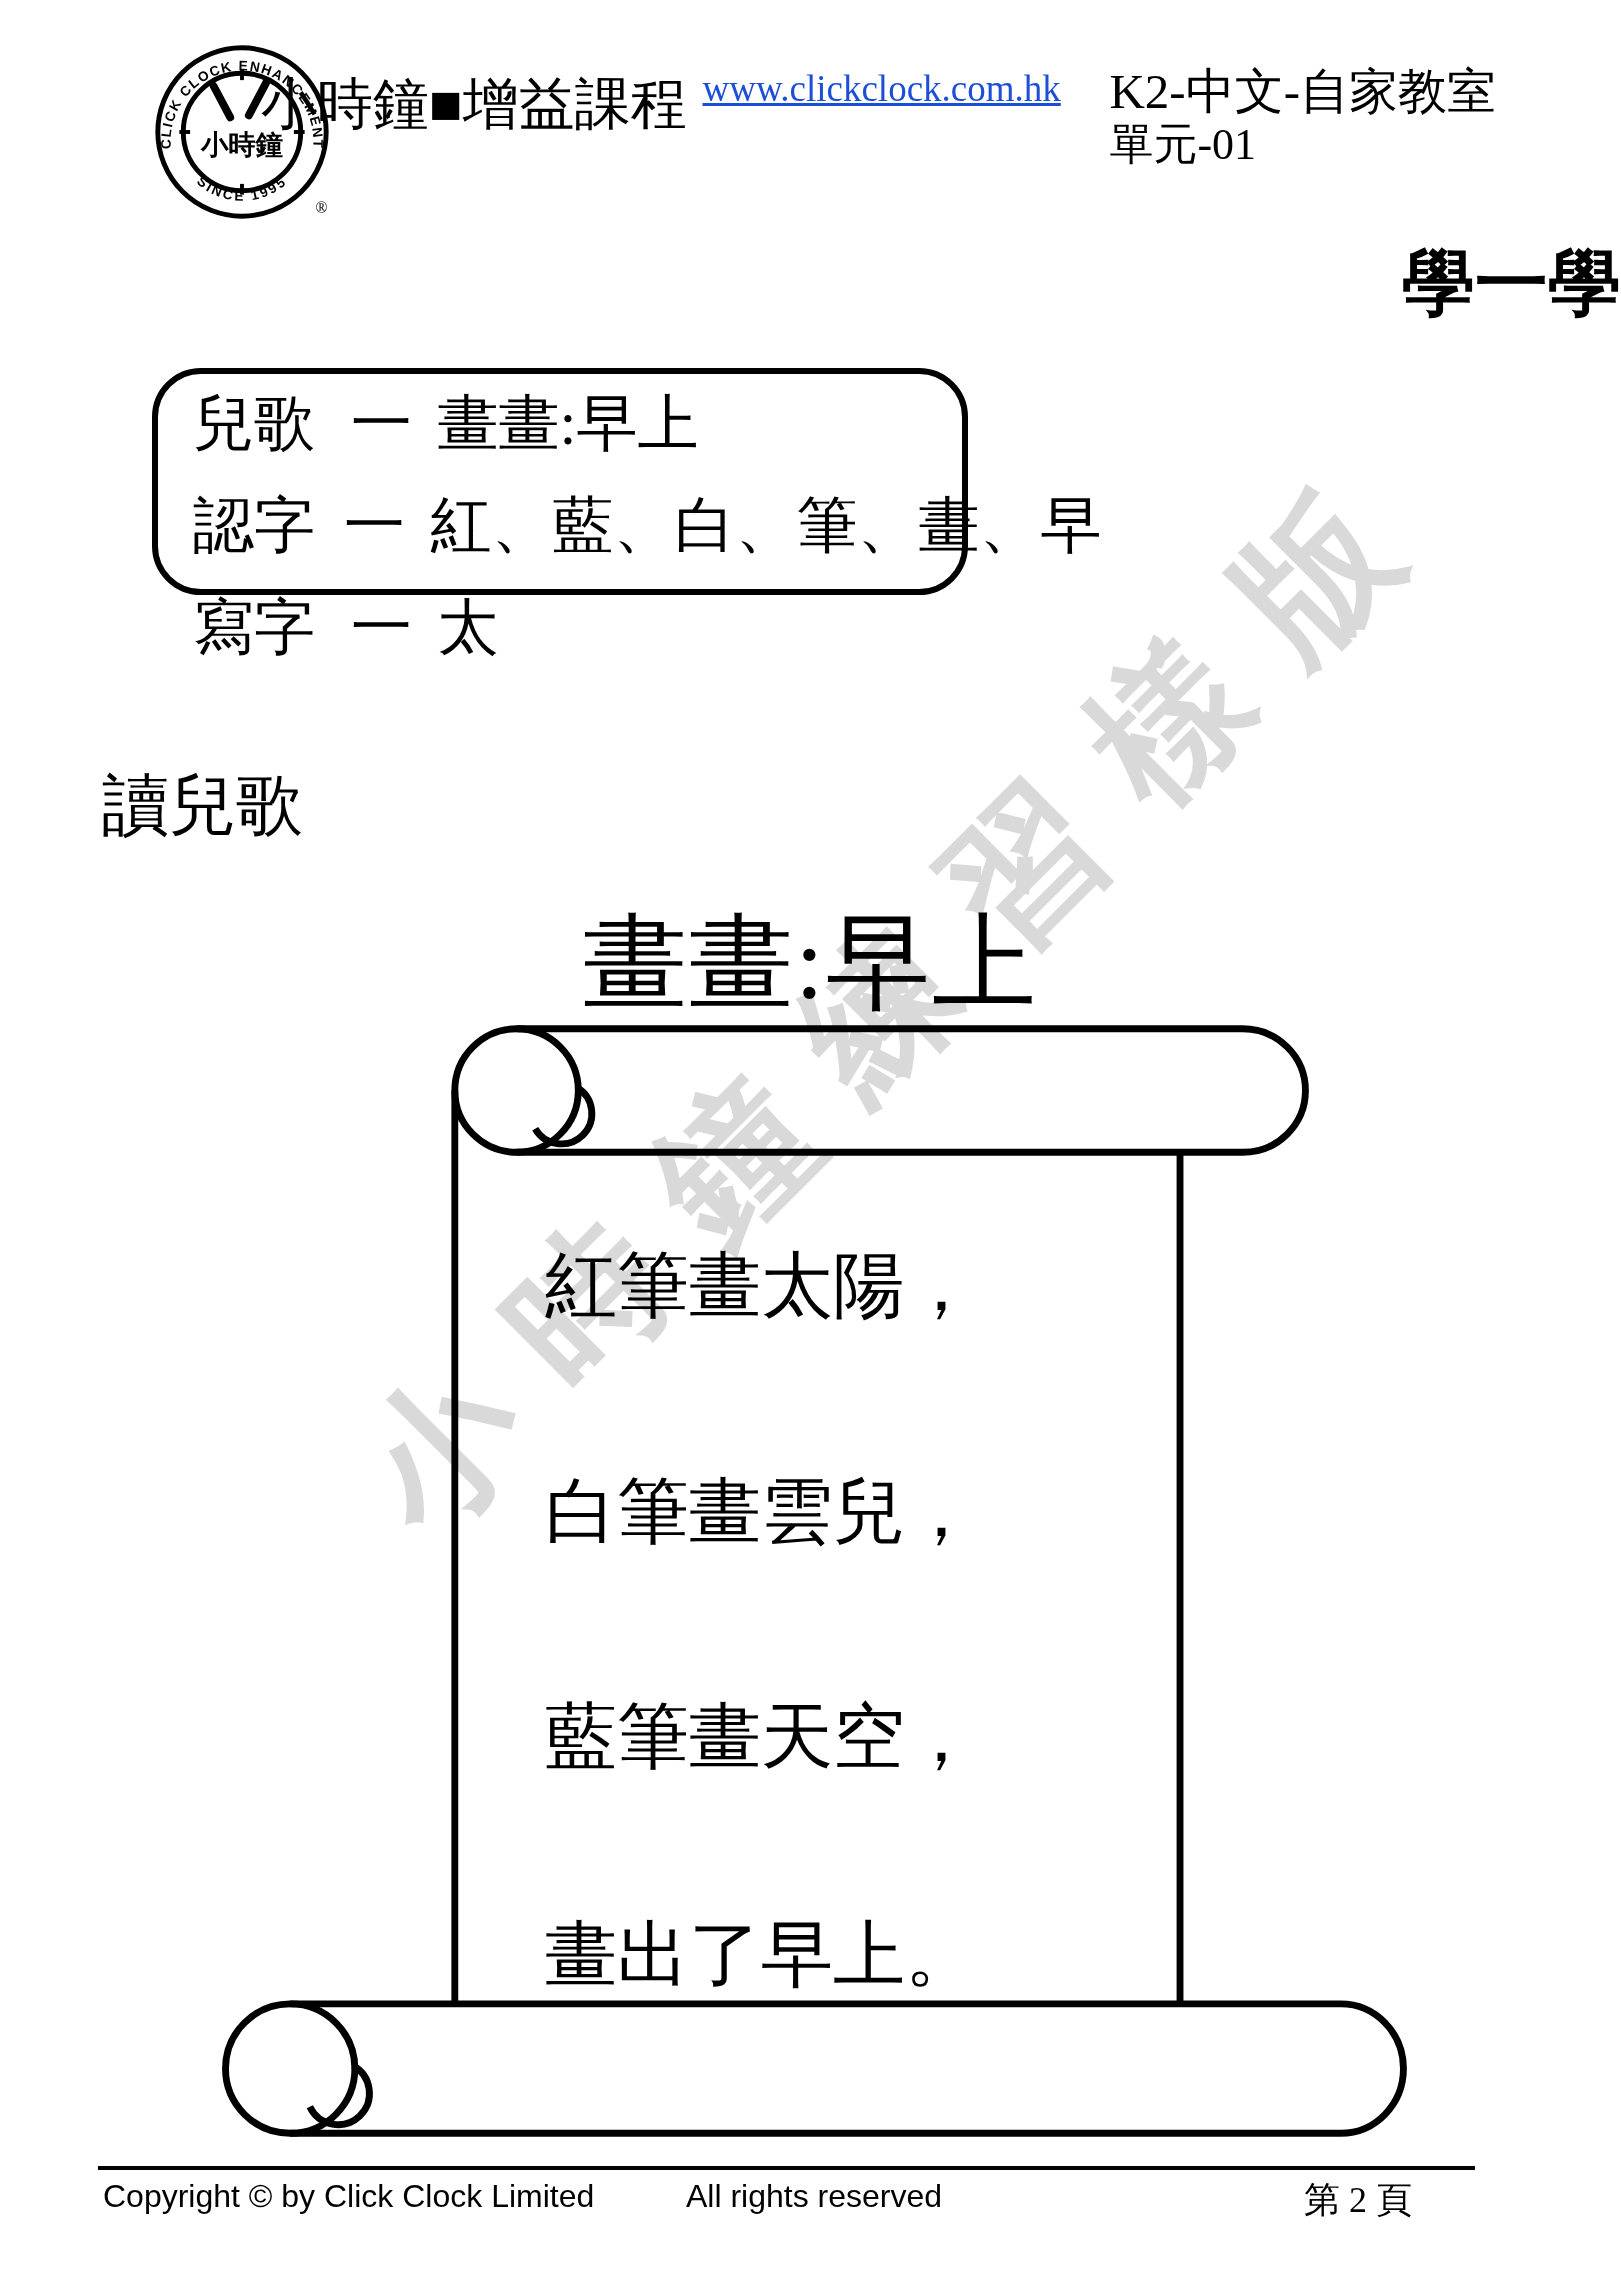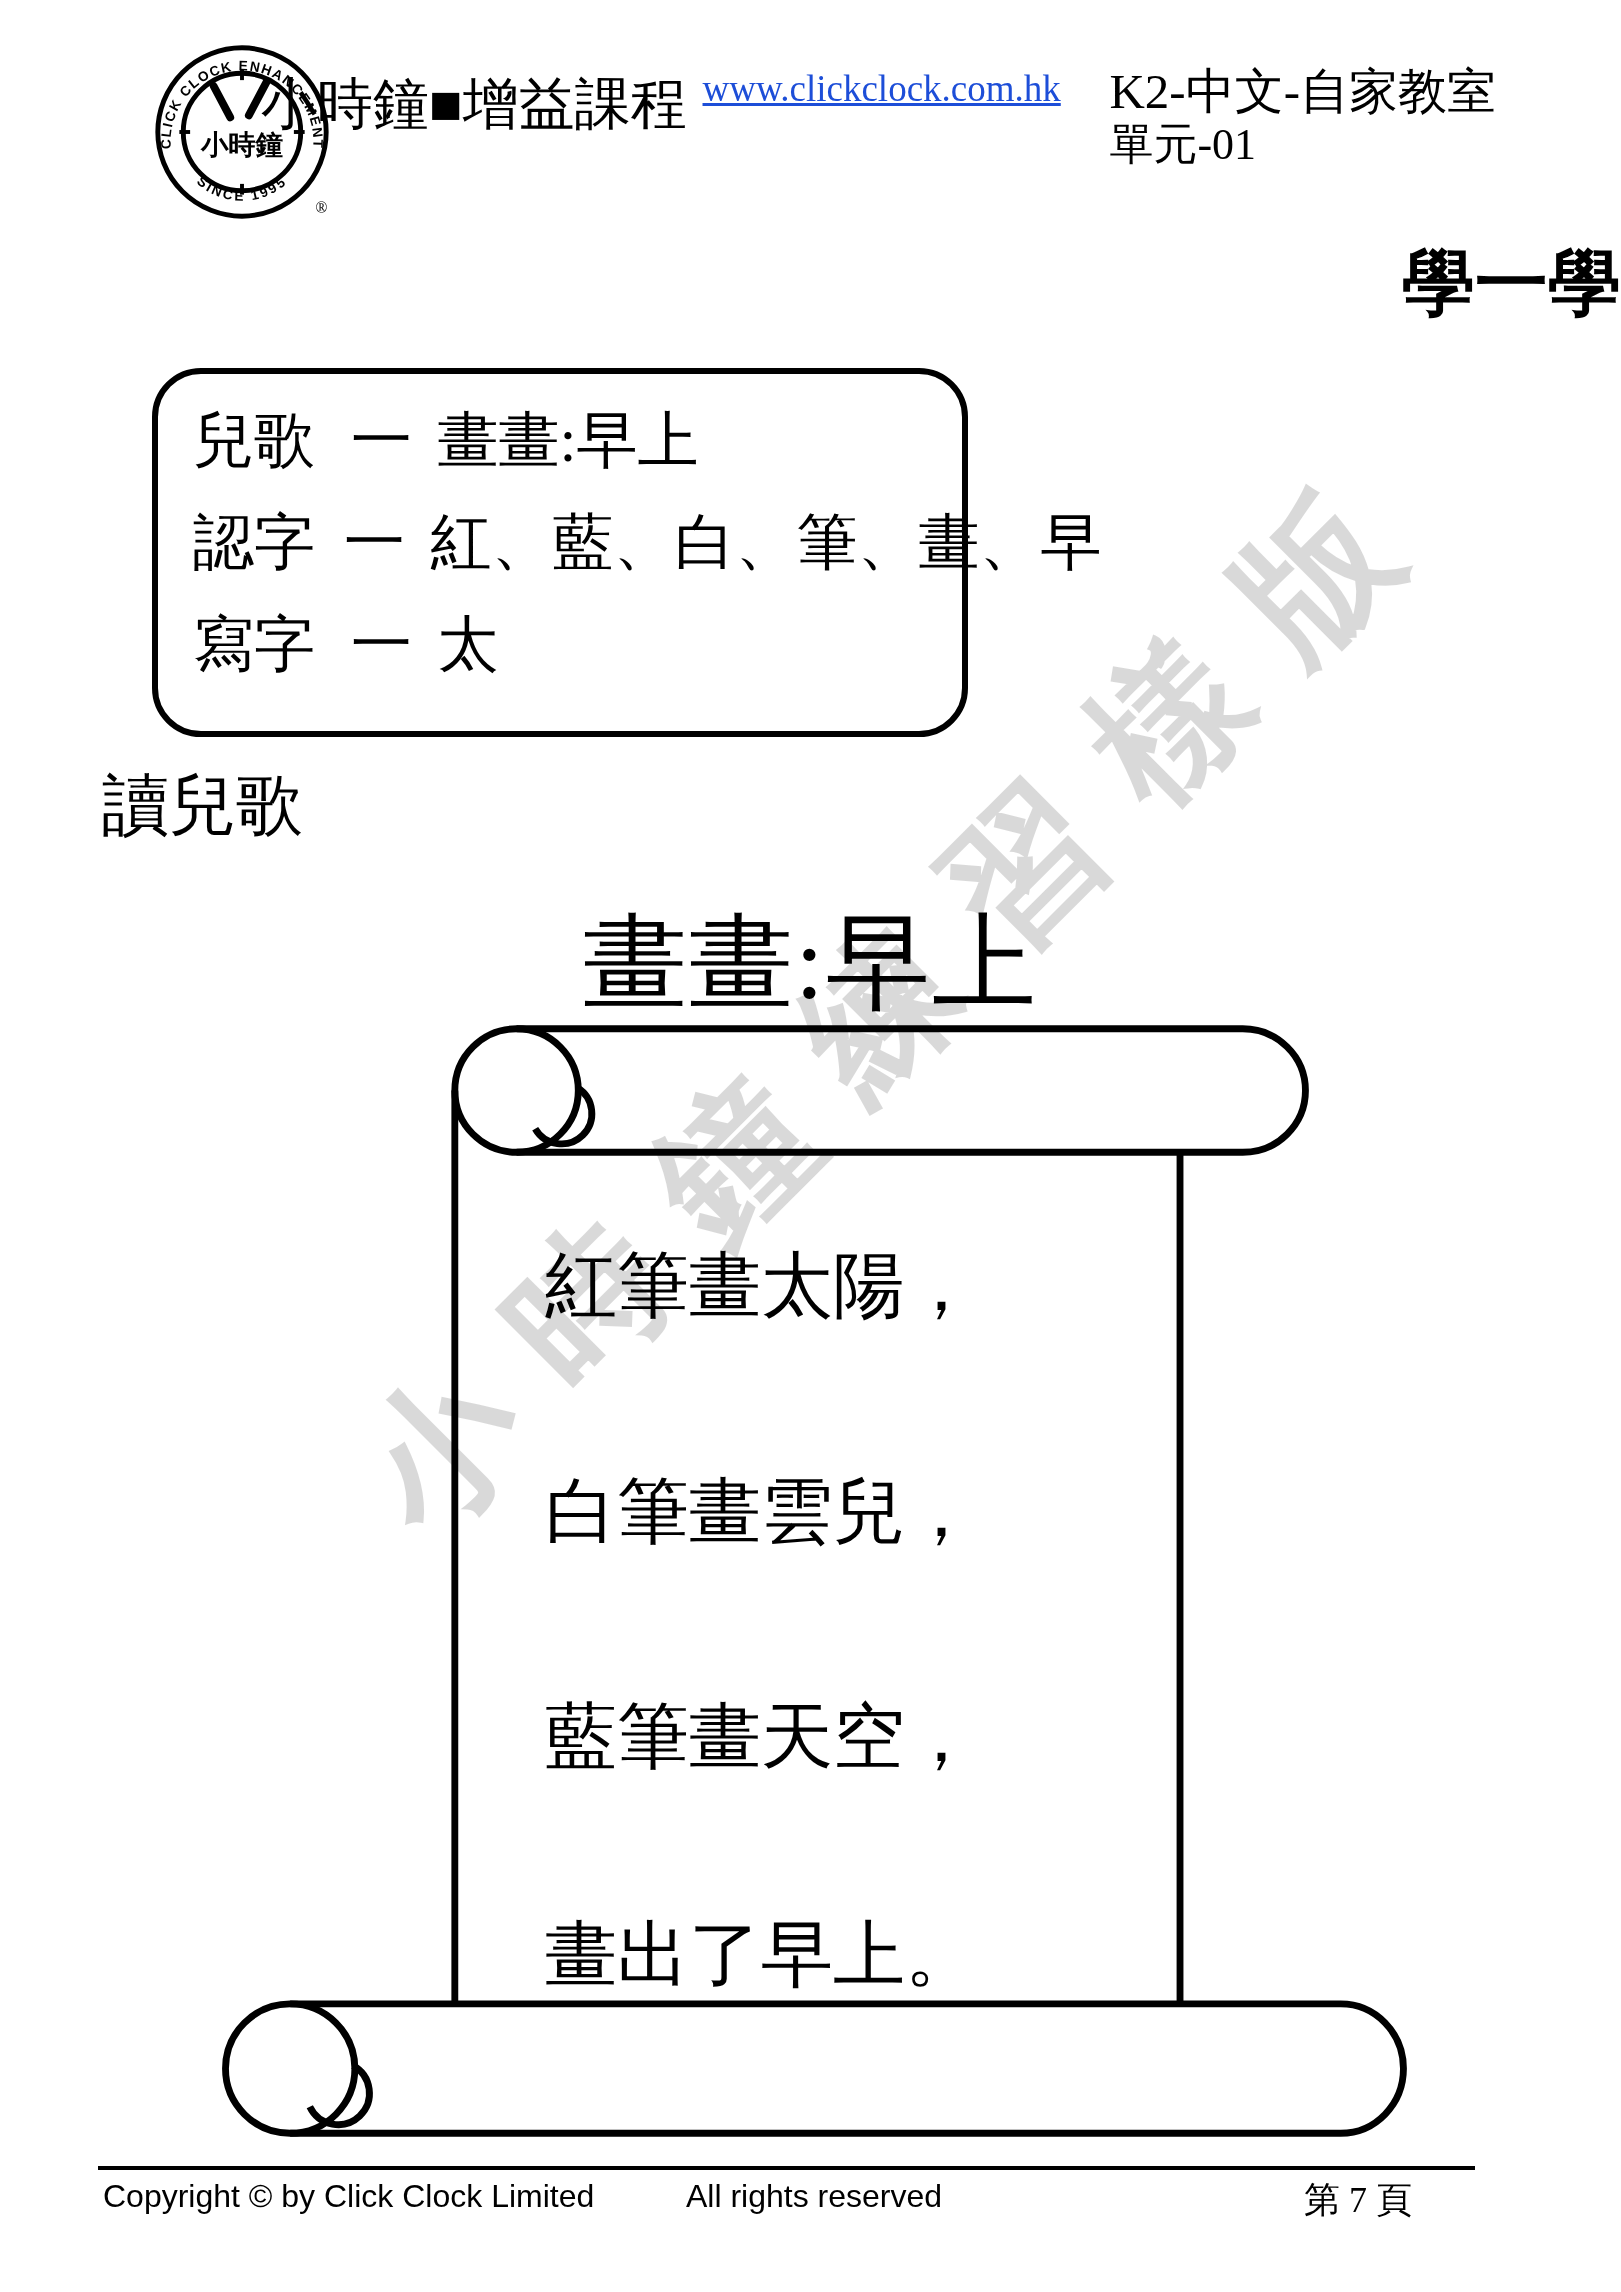--- a/index.html
+++ b/index.html
@@ -28,23 +28,23 @@
     position:absolute; right:125px; top:65px; z-index:2; text-align:left; line-height:1.12;
   }
   .course{font-size:49px;}
   .unit{font-size:44px;}
   
   .section-title{
     position:absolute; left:0; right:0; top:235px; text-align:right;
     font-size:73px; font-weight:bold; z-index:2;
   }
   .info-box{
-    position:absolute; left:152px; top:368px; width:816px; height:369px;
+    position:absolute; left:152px; top:368px; width:816px; height:227px;
     border:6.9px solid #000; border-radius:49px; box-sizing:border-box;
-    padding:26px 0 0 35px; z-index:2; background:transparent;
+    padding:9px 0 0 35px; z-index:2; background:transparent;
   }
   .info-row{display:flex; align-items:baseline; height:102px; font-size:61px; white-space:nowrap;}
   .info-label{width:129px;}
   .info-dash{margin:0 25.5px 0 29px;}
   .read-heading{position:absolute; left:102px; top:760px; font-size:67px; z-index:2;}
   .poem-title{
     position:absolute; left:0; right:0; top:894px; text-align:center;
     font-size:104px; z-index:2; letter-spacing:2px;
   }
   
@@ -154,16 +154,16 @@
   </svg>
 
   <div class="poem-line l0">紅筆畫太陽，</div>
   <div class="poem-line l1">白筆畫雲兒，</div>
   <div class="poem-line l2">藍筆畫天空，</div>
   <div class="poem-line l3">畫出了早上。</div>
 
   <div class="footer-rule"></div>
   <div class="footer-copyright">Copyright © by Click Clock Limited</div>
   <div class="footer-rights">All rights reserved</div>
-  <div class="footer-page">第 7 頁</div>
+  <div class="footer-page">第 2 頁</div>
 
 </div>
 
 
 </body></html>

